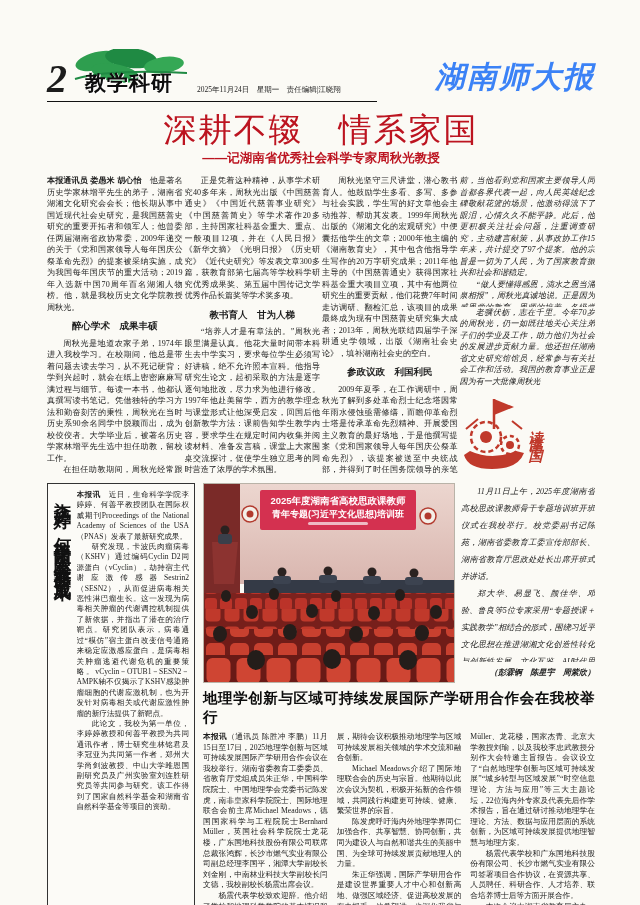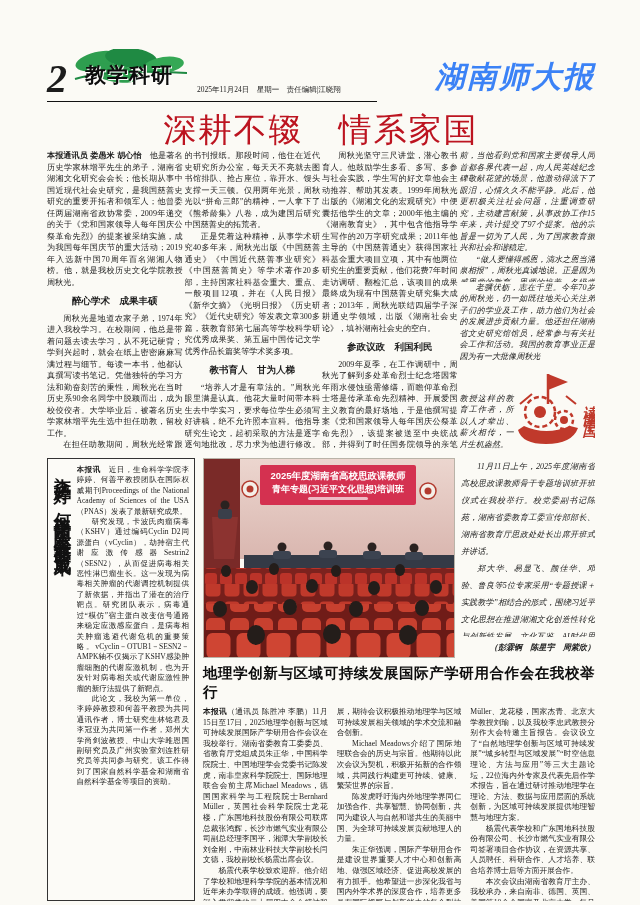--- a/index.html
+++ b/index.html
@@ -6,21 +6,21 @@
   .page{position:relative;width:640px;height:905px;background:#fbfaf5;overflow:hidden;
         font-family:"Liberation Serif", serif;color:#1c1c1c;}
   .content{position:absolute;left:47px;top:50px;width:548px;}
 
   
   .head-row{display:flex;justify-content:space-between;align-items:flex-end;height:52px;}
   .head-left{display:flex;align-items:flex-end;border-bottom:1.5px solid #111;padding-bottom:2px;width:330px;}
   .pagenum{font-family:"Liberation Serif",serif;font-style:italic;font-weight:bold;font-size:40px;line-height:40px;margin-right:2px;}
   .section-logo{position:relative;width:120px;height:50px;flex:0 0 auto;}
   .section-logo svg{position:absolute;left:0;top:0;}
-  .section-name{position:absolute;left:16px;top:12px;font-family:"Liberation Sans",sans-serif;
+  .section-name{position:absolute;left:16px;top:20px;font-family:"Liberation Sans",sans-serif;
       font-weight:bold;font-size:21px;letter-spacing:1px;color:#0d0d0d;text-shadow:1px 1px 0 #fff;text-align:right;}
   .dateline{font-size:7.5px;color:#222;margin-left:8px;padding-bottom:4px;white-space:nowrap;}
   .masthead{font-family:"Liberation Serif",serif;font-weight:bold;font-style:italic;
       font-size:30px;color:#3b82f6;letter-spacing:2px;padding-bottom:4px;}
 
   
   .main-headline{margin:10px 0 2px;text-align:center;font-family:"Liberation Sans",sans-serif;
       font-weight:normal;font-size:33px;line-height:36px;color:#bc1420;letter-spacing:2px;}
   .main-subline{text-align:center;font-family:"Liberation Sans",sans-serif;font-weight:bold;
       font-size:12.5px;color:#bc1420;margin-bottom:8px;}
@@ -85,46 +85,45 @@
           </svg>
           <span class="section-name">教学科研</span>
         </span>
         <span class="dateline">2025年11月24日　星期一　责任编辑|江晓翔</span>
       </div>
       <div class="masthead">湖南师大报</div>
     </header>
 
     <section>
       <h1 class="main-headline">深耕不辍　情系家国</h1>
+      <div class="main-subline">——记湖南省优秀社会科学专家周秋光教授</div>
       <div class="cols4">
         <div class="col">
             <p class="para cont lead"><b>本报通讯员 娄愚米 胡心怡</b>　他是著名历史学家林增平先生的弟子，湖南省湖湘文化研究会会长；他长期从事中国近现代社会史研究，是我国慈善史研究的重要开拓者和领军人；他曾委任两届湖南省政协常委，2009年递交的关于《党和国家领导人每年国庆公祭革命先烈》的提案被采纳实施，成为我国每年国庆节的重大活动；2019年入选新中国70周年百名湖湘人物榜。他，就是我校历史文化学院教授周秋光。</p>
             <div class="subhead">醉心学术　成果丰硕</div>
             <p class="para">周秋光是地道农家子弟，1974年进入我校学习。在校期间，他总是带着问题去读去学习，从不死记硬背；学到兴起时，就会在纸上密密麻麻写满过程与细节。每读一本书，他都认真撰写读书笔记。凭借独特的学习方法和勤奋刻苦的秉性，周秋光在当时历史系90余名同学中脱颖而出，成为校佼佼者。大学毕业后，被著名历史学家林增平先生选中担任助教，留校工作。</p>
             <p class="para">在担任助教期间，周秋光经常跟随林先生在全国各地访学，开展课题研究。上世纪80年代初，在国务院古籍整理项目征集时，年轻而富有冲劲的他选择了《熊希龄集》。为了完成该项目，1983年起，他在北京、上海、南京等地连轴转查阅收集资料，一去就是3、4个月，几乎翻阅了当时所有</p>
           </div>
         <div class="col">
-            <p class="para cont">的书刊报纸。那段时间，他住在近代史研究所办公室，每天天不亮就去图书馆排队、抢占座位，靠开水、馒头支撑一天三顿。仅用两年光景，周秋光以“拼命三郎”的精神，一人拿下了《熊希龄集》八卷，成为建国后研究中国慈善史的拓荒者。</p>
             <p class="para">正是凭着这种精神，从事学术研究40多年来，周秋光出版《中国慈善通史》《中国近代慈善事业研究》《中国慈善简史》等学术著作20多部，主持国家社科基金重大、重点、一般项目12项，并在《人民日报》《新华文摘》《光明日报》《历史研究》《近代史研究》等发表文章300多篇，获教育部第七届高等学校科学研究优秀成果奖、第五届中国传记文学优秀作品长篇奖等学术奖多项。</p>
             <div class="subhead">教书育人　甘为人梯</div>
             <p class="para">“培养人才是有章法的。”周秋光眼里满是认真。他花大量时间带本科生去中学实习，要求每位学生必须写好讲稿，绝不允许照本宣科。他指导研究生论文，起初采取的方法是逐字逐句地批改，尽力求为他进行修改。1997年他赴美留学，西方的教学理念与课堂形式让他深受启发，回国后他创新教学方法：课前告知学生教学内容，要求学生在规定时间内收集并阅读材料、准备发言稿，课堂上大家围桌交流探讨，促使学生独立思考的同时营造了浓厚的学术氛围。</p>
           </div>
         <div class="col">
             <p class="para">周秋光坚守三尺讲堂，潜心教书育人。他鼓励学生多看、多写、多参与社会实践，学生写的好文章他会主动推荐、帮助其发表。1999年周秋光出版的《湖湘文化的宏观研究》中便囊括他学生的文章；2000年他主编的《湖南教育史》，其中包含他指导学生写作的20万字研究成果；2011年他主导的《中国慈善通史》获得国家社科基金重大项目立项，其中有他两位研究生的重要贡献，他们花费7年时间走访调研、翻检汇总，该项目的成果最终成为现有中国慈善史研究集大成者；2013年，周秋光联结四届学子深耕通史学领域，出版《湖南社会史论》，填补湖南社会史的空白。</p>
             <div class="subhead">参政议政　利国利民</div>
             <p class="para">2009年夏季，在工作调研中，周秋光了解到多处革命烈士纪念塔因常年雨水侵蚀亟需修缮，而瞻仰革命烈士塔是传承革命先烈精神、开展爱国主义教育的最好场地，于是他撰写提案《党和国家领导人每年国庆公祭革命先烈》，该提案被送至中央统战部，并得到了时任国务院领导的亲笔批示。2010年10月3日，周秋光早早守在电视机</p>
           </div>
         <div class="col col4wrap">
           <div class="col4top">
               <p class="para cont">前，当他看到党和国家主要领导人同首都各界代表一起，向人民英雄纪念碑敬献花篮的场景，他激动得流下了眼泪，心情久久不能平静。此后，他更积极关注社会问题，注重调查研究，主动建言献策，从事政协工作15年来，共计提交了97个提案。他的宗旨是一切为了人民，为了国家教育振兴和社会和谐稳定。</p>
               <p class="para">“做人要懂得感恩，滴水之恩当涌泉相报”，周秋光真诚地说。正是因为感恩党的教育、恩师的培养、各级党组织和同事们的帮助和支持，他工作充满激情，不遗余力发挥自己的光和热。他将教书育人、学术研究与社会活动等各方面工作有机结合、相互促进，优质发展，为湖湘文化事业作出了重要贡献，被评选为“新中国70周年百名湖湘人物”之一。</p>
             </div>
           <p class="para">老骥伏枥，志在千里。今年70岁的周秋光，仍一如既往地关心关注弟子们的学业及工作，助力他们为社会的发展进步贡献力量。他还担任湖南省文史研究馆馆员，经常参与有关社会工作和活动。我国的教育事业正是因为有一大批像周秋光</p>
           <div class="seal-row">
-            <span class="seal-text">教授这样的教育工作者，所以人才辈出、薪火相传，一片生机盎然。</span>
             <span class="seal-block">
               <svg width="68" height="86" viewBox="0 0 68 86">
                 <g stroke="#c0392b" fill="none" stroke-width="2.5">
                   <circle cx="26" cy="48" r="15" stroke-dasharray="5 3"></circle>
                   <circle cx="50" cy="56" r="9" stroke-dasharray="4 3"></circle>
                 </g>
                 <circle cx="26" cy="48" r="6" fill="#c0392b"></circle>
                 <circle cx="50" cy="56" r="4" fill="#c0392b"></circle>
                 <path d="M4,66 Q8,80 32,80 Q58,80 64,64 L56,62 Q32,72 10,62 Z" fill="#c0392b"></path>
                 <path d="M34,10 L34,40" stroke="#c0392b" stroke-width="2.5"></path>

